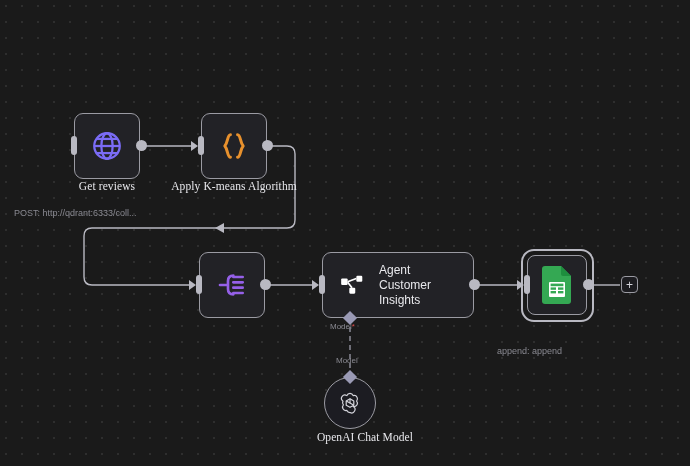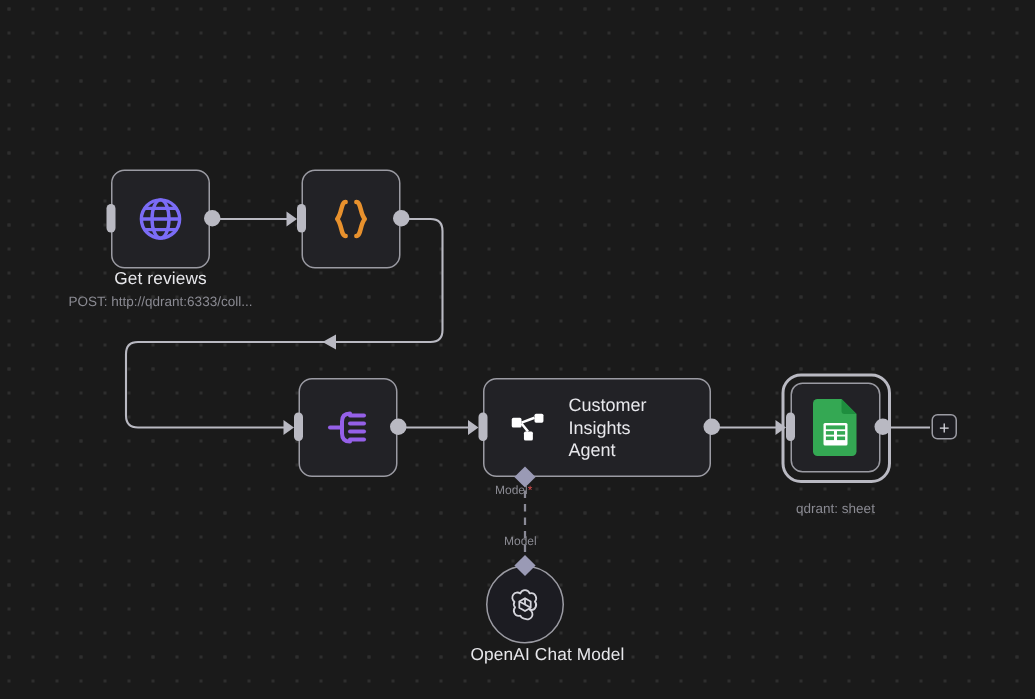--- a/index.html
+++ b/index.html
@@ -48,28 +48,30 @@
     gap: 14px;
   }
   .node-title {
     position: absolute;
     text-align: center;
     color: #e8e8ec;
     font-size: 11.5px;
     letter-spacing: .1px;
     white-space: nowrap;
     z-index: 4;
+    font-family: Liberation Serif, serif;
   }
   .node-sub {
     position: absolute;
-    text-align: center;
+    text-align: left;
     color: #8a8a92;
     font-size: 9px;
     white-space: nowrap;
     z-index: 4;
+    margin-top: 12px;
   }
 
   
   .sel-ring {
     position: absolute;
     box-sizing: border-box;
     border: 2.5px solid #b9b9c2;
     border-radius: 13px;
     background: transparent;
     z-index: 2;
@@ -201,20 +203,21 @@
     <span>
       <svg class="icon-svg" width="34" height="34" viewBox="0 0 24 24" fill="none" stroke="#e8912d" stroke-width="2.1" stroke-linecap="round" stroke-linejoin="round">
         <path d="M9.5 4C7.2 4 7.8 9.5 5.5 12c2.3 2.5 1.7 8 4 8"></path>
         <path d="M14.5 4c2.3 0 1.7 5.5 4 8-2.3 2.5-1.7 8-4 8"></path>
       </svg>
     </span>
   </div>
   <div class="in-arrow" style="left:191px; top:141px;"></div>
   <div class="in-stub" style="left:198px; top:136px;"></div>
   <div class="out-dot" style="left:262px; top:140px;"></div>
+  <div class="node-title" style="left:168px; top:180px; width:132px;">Apply K-means Algorithm</div>
 
   <div class="node square" style="left:199px; top:252px; width:66px; height:66px;">
     <span>
       <svg class="icon-svg" width="32" height="32" viewBox="0 0 24 24" fill="none" stroke="#9560e8" stroke-width="2" stroke-linecap="round">
         <line x1="3" y1="12" x2="8" y2="12"></line>
         <path d="M13 5 Q 9 5 9 9 L 9 15 Q 9 19 13 19"></path>
         <line x1="13" y1="6" x2="20" y2="6"></line>
         <line x1="13" y1="10" x2="20" y2="10"></line>
         <line x1="13" y1="14" x2="20" y2="14"></line>
         <line x1="13" y1="18" x2="20" y2="18"></line>
@@ -229,22 +232,22 @@
     <span>
       <svg class="icon-svg" width="26" height="26" viewBox="0 0 24 24" fill="none">
         <rect x="2" y="6" width="6" height="6" rx="1" fill="#ffffff"></rect>
         <rect x="16" y="3.5" width="5.5" height="5.5" rx="1" fill="#ffffff"></rect>
         <rect x="9.5" y="14.5" width="5.5" height="5.5" rx="1" fill="#ffffff"></rect>
         <path d="M8 9 L16 6" stroke="#ffffff" stroke-width="1.6"></path>
         <path d="M8 9.5 L12 14.5" stroke="#ffffff" stroke-width="1.6"></path>
       </svg>
     </span>
     <div style="display:flex; flex-direction:column; line-height:15px;">
+      <span style="color:#e8e8ec; font-size:12px;">Agent</span>
       <span style="color:#e8e8ec; font-size:12px;">Customer Insights</span>
-      <span style="color:#e8e8ec; font-size:12px;">Agent</span>
     </div>
   </div>
   <div class="in-arrow" style="left:312px; top:280px;"></div>
   <div class="in-stub" style="left:319px; top:275px;"></div>
   <div class="out-dot" style="left:469px; top:279px;"></div>
   <div class="diamond" style="left:345px; top:313px;"></div>
   <div class="port-label" style="left:330px; top:322px;">
     <span>Model</span><span class="req">*</span>
   </div>
 
@@ -259,21 +262,21 @@
         <rect x="8.6" y="21.4" width="5.4" height="2.4" fill="#34a853"></rect>
         <rect x="16" y="21.4" width="5.4" height="2.4" fill="#34a853"></rect>
         <rect x="8.6" y="25" width="5.4" height="2.4" fill="#34a853"></rect>
         <rect x="16" y="25" width="5.4" height="2.4" fill="#34a853"></rect>
       </svg>
     </span>
   </div>
   <div class="in-arrow" style="left:517px; top:280px;"></div>
   <div class="in-stub" style="left:524px; top:275px;"></div>
   <div class="out-dot" style="left:583px; top:279px;"></div>
-  <div class="node-sub" style="left:497px; top:334px; width:120px;">qdrant: sheet</div>
+  <div class="node-sub" style="left:497px; top:334px; width:120px;">append: append</div>
 
   <div class="plus-btn" style="left:621px; top:276px;">
     <span>+</span>
   </div>
 
   <div class="diamond" style="left:345px; top:372px;"></div>
   <div class="port-label" style="left:336px; top:356px;">
     <span>Model</span>
   </div>
   <div class="circle-node" style="left:324px; top:377px; width:52px; height:52px;">

